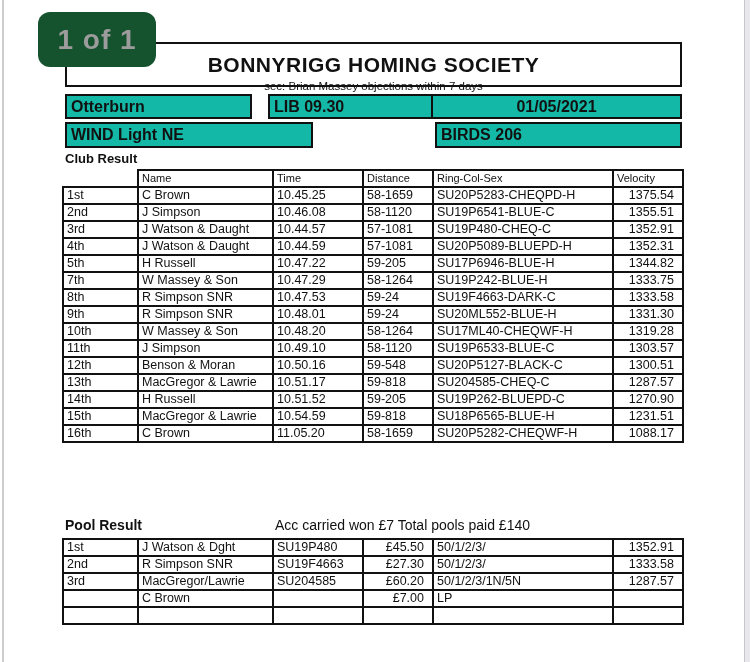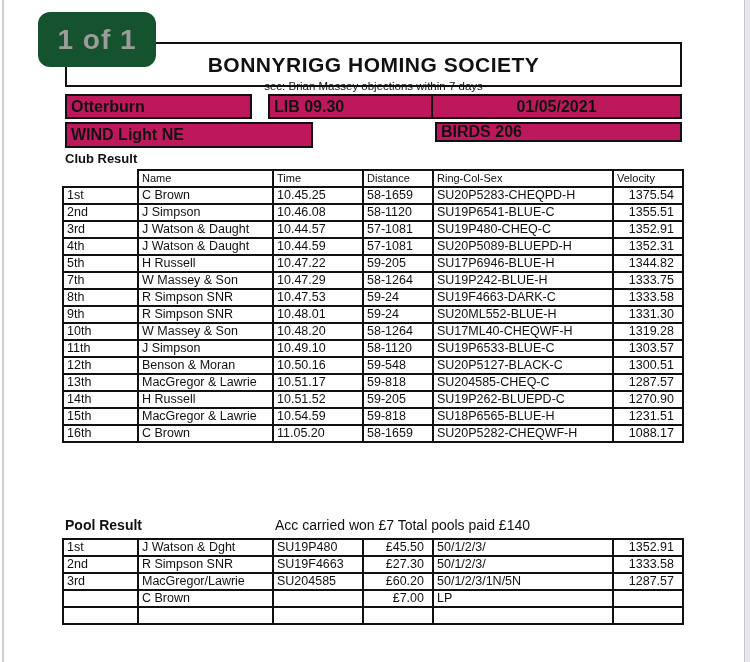--- a/index.html
+++ b/index.html
@@ -21,26 +21,26 @@
 
   
   .title-box { position: absolute; left: 65px; top: 42px; width: 617px; height: 45px;
                border: 2px solid #111; display: flex; align-items: center; justify-content: center; }
   .title-box .title { font-size: 21px; font-weight: bold; letter-spacing: 0.5px; }
   .sec-line { position: absolute; left: 65px; top: 80px; width: 617px; text-align: center;
               font-size: 11.5px; color: #111; }
 
   
   .hbox { position: absolute; border: 2px solid #111; font-weight: bold; font-size: 16px;
-          display: flex; align-items: center; padding-left: 4px; background: #be185d; }
+          display: flex; align-items: center; padding-left: 4px; background: #14b8a6; }
   .box-racepoint { left: 65px;  top: 94px;  width: 187px; height: 25px; }
   .box-lib       { left: 268px; top: 94px;  width: 165px; height: 25px; }
   .box-date      { left: 431px; top: 94px;  width: 251px; height: 25px; justify-content: center; padding-left: 0; }
   .box-wind      { left: 65px;  top: 122px; width: 248px; height: 26px; }
-  .box-birds     { left: 435px; top: 122px; width: 247px; height: 20px; }
+  .box-birds     { left: 435px; top: 122px; width: 247px; height: 26px; }
 
   .section-label { position: absolute; font-weight: bold; font-size: 13px; }
   .club-label { left: 65px; top: 151px; }
   .pool-label { left: 65px; top: 517px; font-size: 14px; }
   .pool-note  { position: absolute; left: 275px; top: 517px; font-size: 14px; }
 
   
   table.result { position: absolute; left: 62px; border-collapse: collapse; table-layout: fixed;
                  width: 620px; font-size: 12.5px; }
   table.club { top: 169px; }

